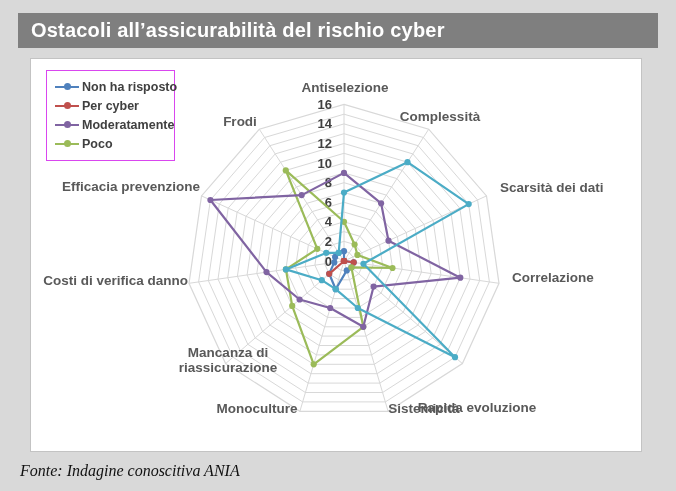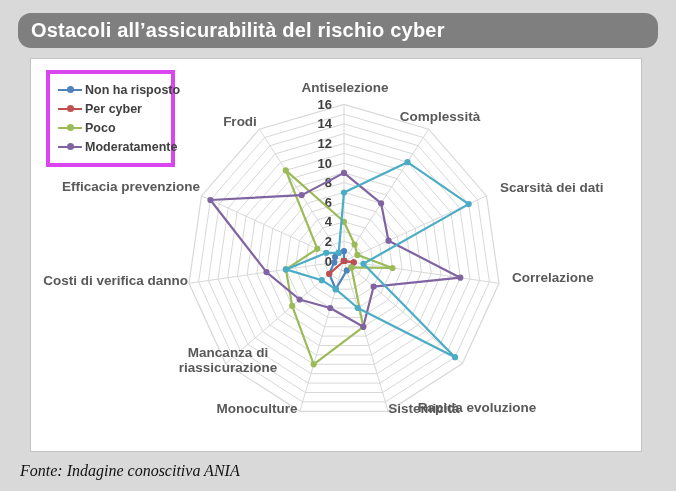--- a/index.html
+++ b/index.html
@@ -5,29 +5,28 @@
   html,body{margin:0;padding:0;}
   body{
     width:676px;height:491px;position:relative;overflow:hidden;
     background:#d9d9d9;font-family:"Liberation Sans", sans-serif;
   }
   .title-bar{
     position:absolute;left:18px;top:13px;width:640px;height:35px;
     background:#7f7f7f;color:#ffffff;font-size:20px;font-weight:bold;
     line-height:35px;padding-left:13px;box-sizing:border-box;
     letter-spacing:0.2px;
-    border-radius:13px;
   }
   .chart-panel{
     position:absolute;left:30px;top:58px;width:612px;height:394px;
     background:#ffffff;border:1px solid #c3c3c3;box-sizing:border-box;
   }
   .legend-box{
     position:absolute;left:46px;top:70px;width:129px;
-    background:#ffffff;border:4px solid #d946ef;
+    background:#ffffff;border:1px solid #d946ef;
     padding:6px 8px 7px 8px;box-sizing:border-box;z-index:5;
   }
   .legend-item{display:flex;align-items:center;height:19px;}
   .legend-marker{position:relative;width:24px;height:9px;flex:0 0 24px;margin-right:3px;}
   .legend-marker .lm-line{position:absolute;left:0;top:3.5px;width:24px;height:2px;}
   .legend-marker .lm-dot{position:absolute;left:8.5px;top:1px;width:7px;height:7px;border-radius:50%;}
   .legend-label{font-size:12.5px;font-weight:bold;color:#404040;white-space:nowrap;}
   .radar-svg{position:absolute;left:0;top:0;z-index:2;}
   .source-note{
     position:absolute;left:20px;top:462px;
@@ -56,31 +55,31 @@
     </div>
     <div class="legend-item">
       <span class="legend-marker">
         <span class="lm-line" style="background: rgb(192, 80, 77);"></span>
         <span class="lm-dot" style="background: rgb(192, 80, 77);"></span>
       </span>
       <span class="legend-label">Per cyber</span>
     </div>
     <div class="legend-item">
       <span class="legend-marker">
+        <span class="lm-line" style="background: rgb(128, 100, 162);"></span>
+        <span class="lm-dot" style="background: rgb(128, 100, 162);"></span>
+      </span>
+      <span class="legend-label">Moderatamente</span>
+    </div>
+    <div class="legend-item">
+      <span class="legend-marker">
         <span class="lm-line" style="background: rgb(155, 187, 89);"></span>
         <span class="lm-dot" style="background: rgb(155, 187, 89);"></span>
       </span>
       <span class="legend-label">Poco</span>
-    </div>
-    <div class="legend-item">
-      <span class="legend-marker">
-        <span class="lm-line" style="background: rgb(128, 100, 162);"></span>
-        <span class="lm-dot" style="background: rgb(128, 100, 162);"></span>
-      </span>
-      <span class="legend-label">Moderatamente</span>
     </div>
   </div>
 
 <svg class="radar-svg" width="676" height="491" viewBox="0 0 676 491">
     <polygon points="344.0,251.2 349.3,252.8 352.9,256.9 353.7,262.4 351.4,267.4 346.8,270.4 341.2,270.4 336.6,267.4 334.3,262.4 335.1,256.9 338.7,252.8" fill="none" stroke="#d8d8d8" stroke-width="1"></polygon>
     <polygon points="344.0,241.4 354.6,244.5 361.8,252.9 363.4,263.8 358.8,273.8 349.5,279.8 338.5,279.8 329.2,273.8 324.6,263.8 326.2,252.9 333.4,244.5" fill="none" stroke="#d8d8d8" stroke-width="1"></polygon>
     <polygon points="344.0,231.6 359.9,236.3 370.7,248.8 373.1,265.2 366.2,280.2 352.3,289.2 335.7,289.2 321.8,280.2 314.9,265.2 317.3,248.8 328.1,236.3" fill="none" stroke="#d8d8d8" stroke-width="1"></polygon>
     <polygon points="344.0,221.8 365.2,228.1 379.6,244.7 382.8,266.6 373.6,286.6 355.0,298.6 333.0,298.6 314.4,286.6 305.2,266.6 308.4,244.7 322.8,228.1" fill="none" stroke="#d8d8d8" stroke-width="1"></polygon>
     <polygon points="344.0,212.1 370.5,219.8 388.5,240.7 392.5,268.0 381.0,293.1 357.8,308.0 330.2,308.0 307.0,293.1 295.5,268.0 299.5,240.7 317.5,219.8" fill="none" stroke="#d8d8d8" stroke-width="1"></polygon>
     <polygon points="344.0,202.3 375.8,211.6 397.4,236.6 402.1,269.4 388.4,299.5 360.5,317.4 327.5,317.4 299.6,299.5 285.9,269.4 290.6,236.6 312.2,211.6" fill="none" stroke="#d8d8d8" stroke-width="1"></polygon>

